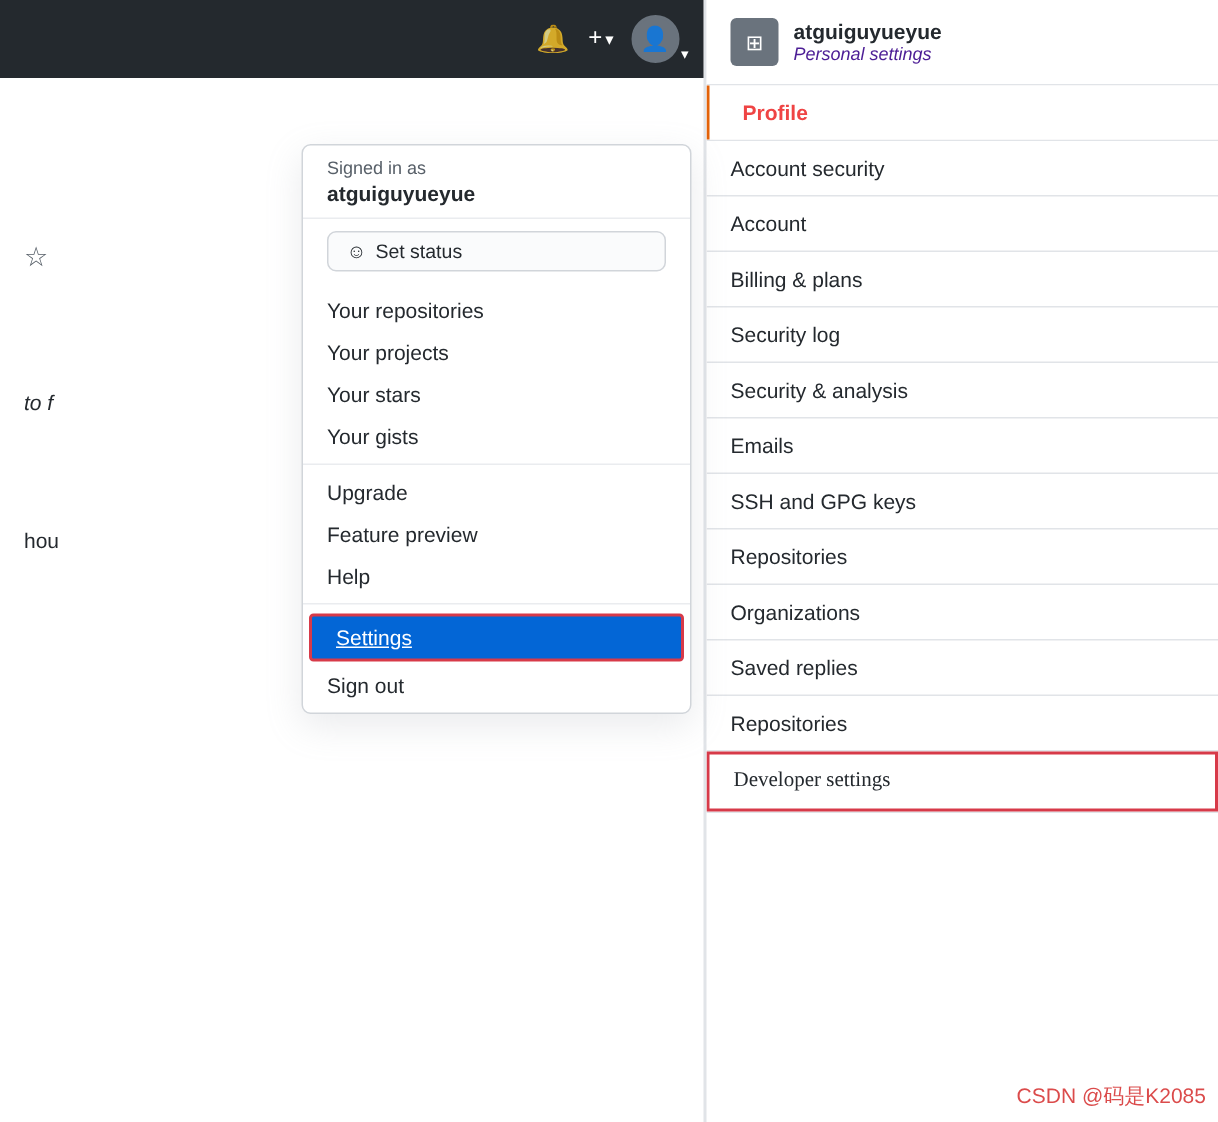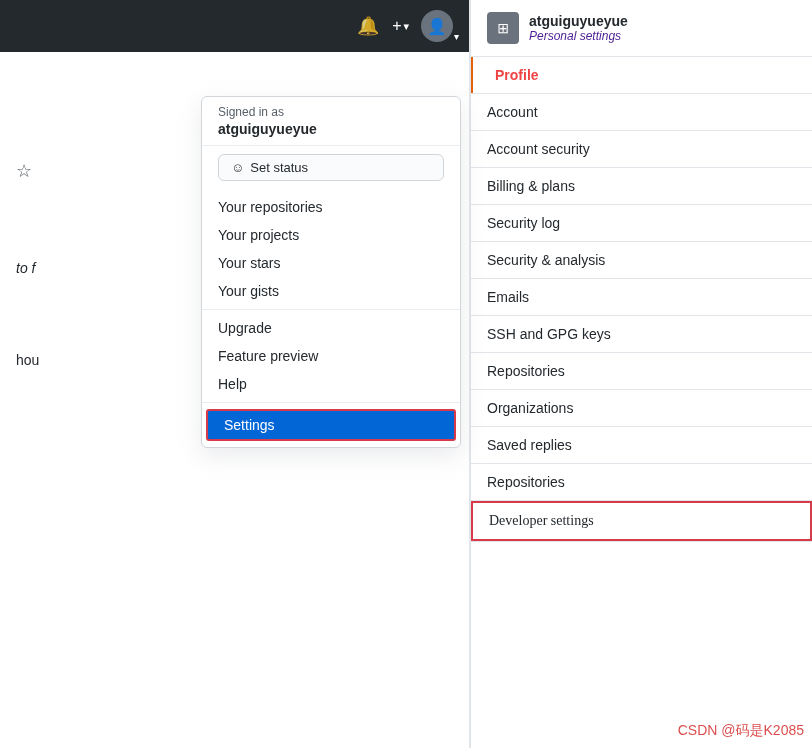--- a/index.html
+++ b/index.html
@@ -296,21 +296,22 @@
       <a class="dropdown-item">Your gists</a>
     </div>
 
     <div class="dropdown-section">
       <a class="dropdown-item">Upgrade</a>
       <a class="dropdown-item">Feature preview</a>
       <a class="dropdown-item">Help</a>
     </div>
 
     <div class="dropdown-bottom">
-      <a class="dropdown-item settings-active" style="background:#0366d6; color:#fff; border:2px solid #d73a49; margin:2px 4px; border-radius:3px;">Settings</a>
+      <a class="dropdown-item settings-active" style="background:#0366d6; color:#fff; border:2px solid #d73a49; margin:2px 4px; border-radius:3px;text-decoration:underline;">Settings</a>
+      <a class="dropdown-item">Sign out</a>
     </div>
   </div>
 </div>
 
 <div class="right-panel">
 
   <div class="settings-header">
     <div class="settings-avatar">
       <span>⊞</span>
     </div>
@@ -318,24 +319,24 @@
       <span class="settings-username">atguiguyueyue</span>
       <span class="settings-subtitle">Personal settings</span>
     </div>
   </div>
 
   <ul class="settings-nav">
     <li class="settings-nav-item">
       <a class="settings-nav-link active-profile">Profile</a>
     </li>
     <li class="settings-nav-item">
+      <a class="settings-nav-link">Account security</a>
+    </li>
+    <li class="settings-nav-item">
       <a class="settings-nav-link">Account</a>
-    </li>
-    <li class="settings-nav-item">
-      <a class="settings-nav-link">Account security</a>
     </li>
     <li class="settings-nav-item">
       <a class="settings-nav-link">Billing &amp; plans</a>
     </li>
     <li class="settings-nav-item">
       <a class="settings-nav-link">Security log</a>
     </li>
     <li class="settings-nav-item">
       <a class="settings-nav-link">Security &amp; analysis</a>
     </li>

